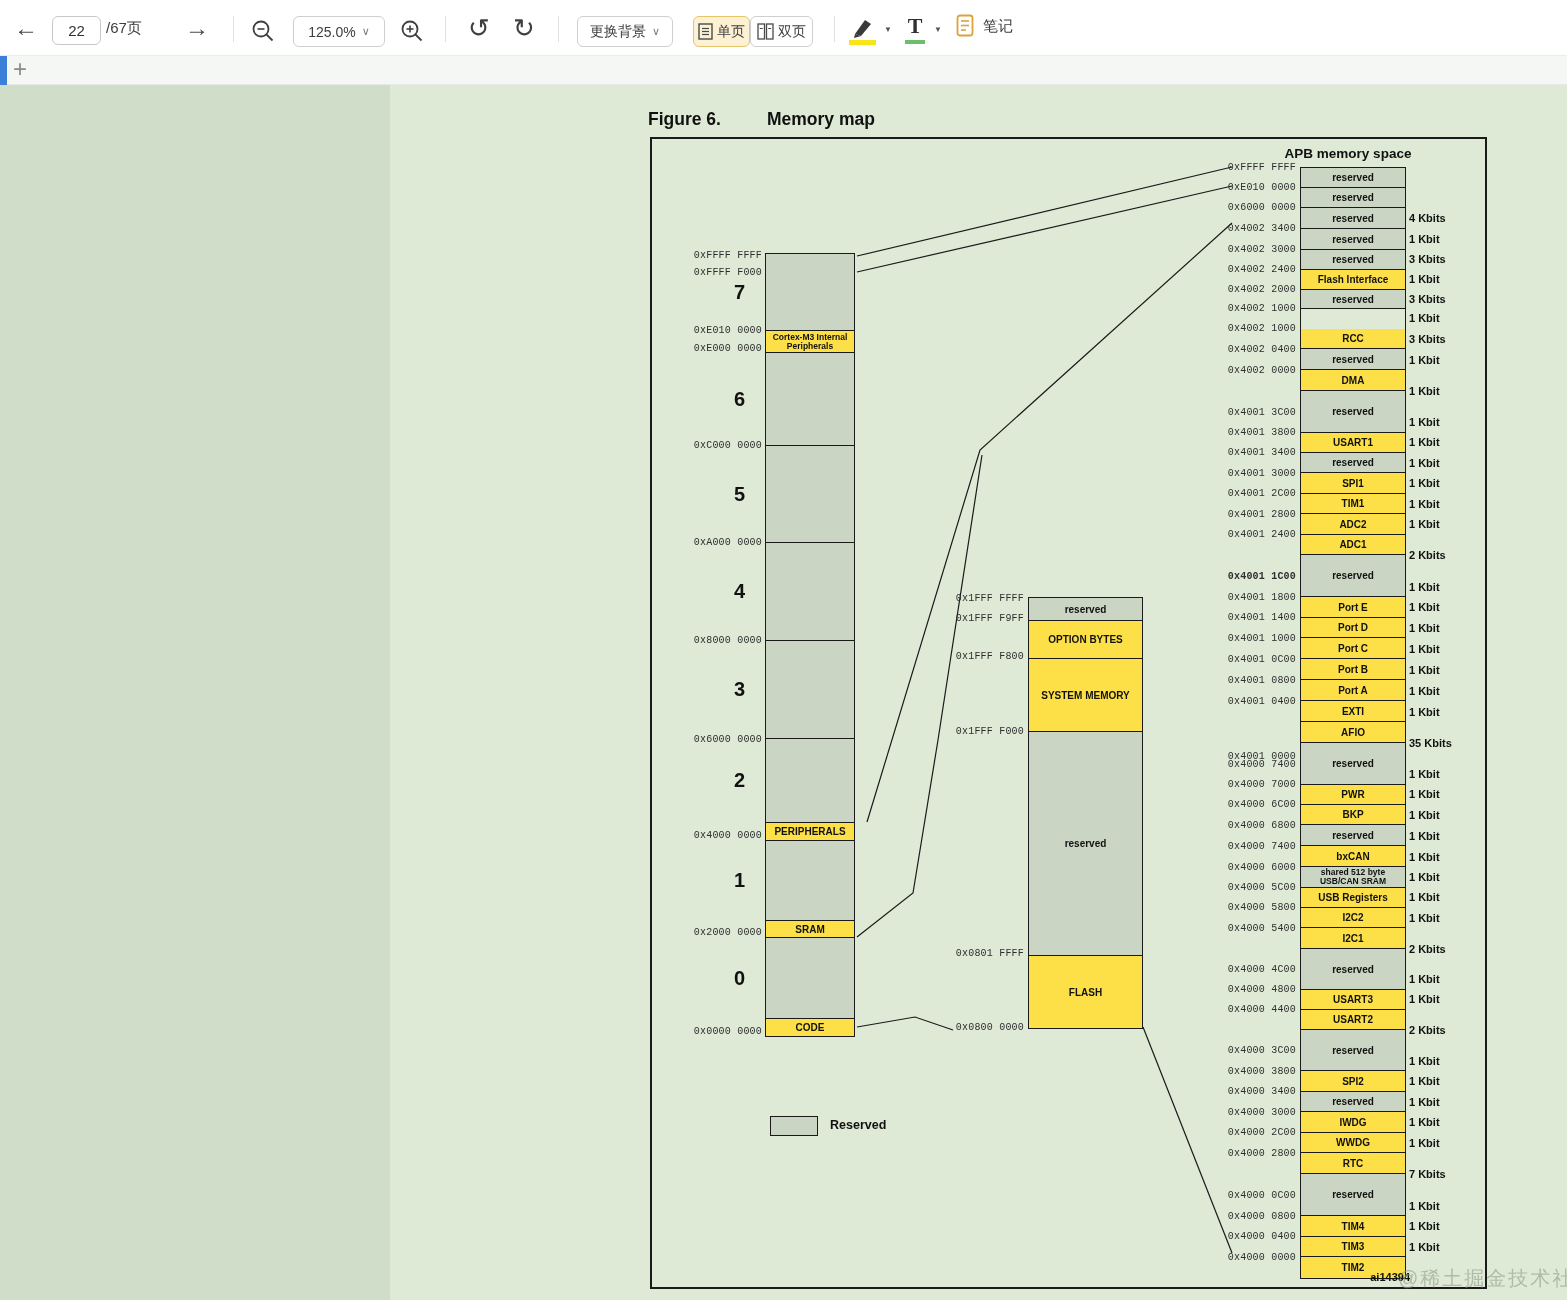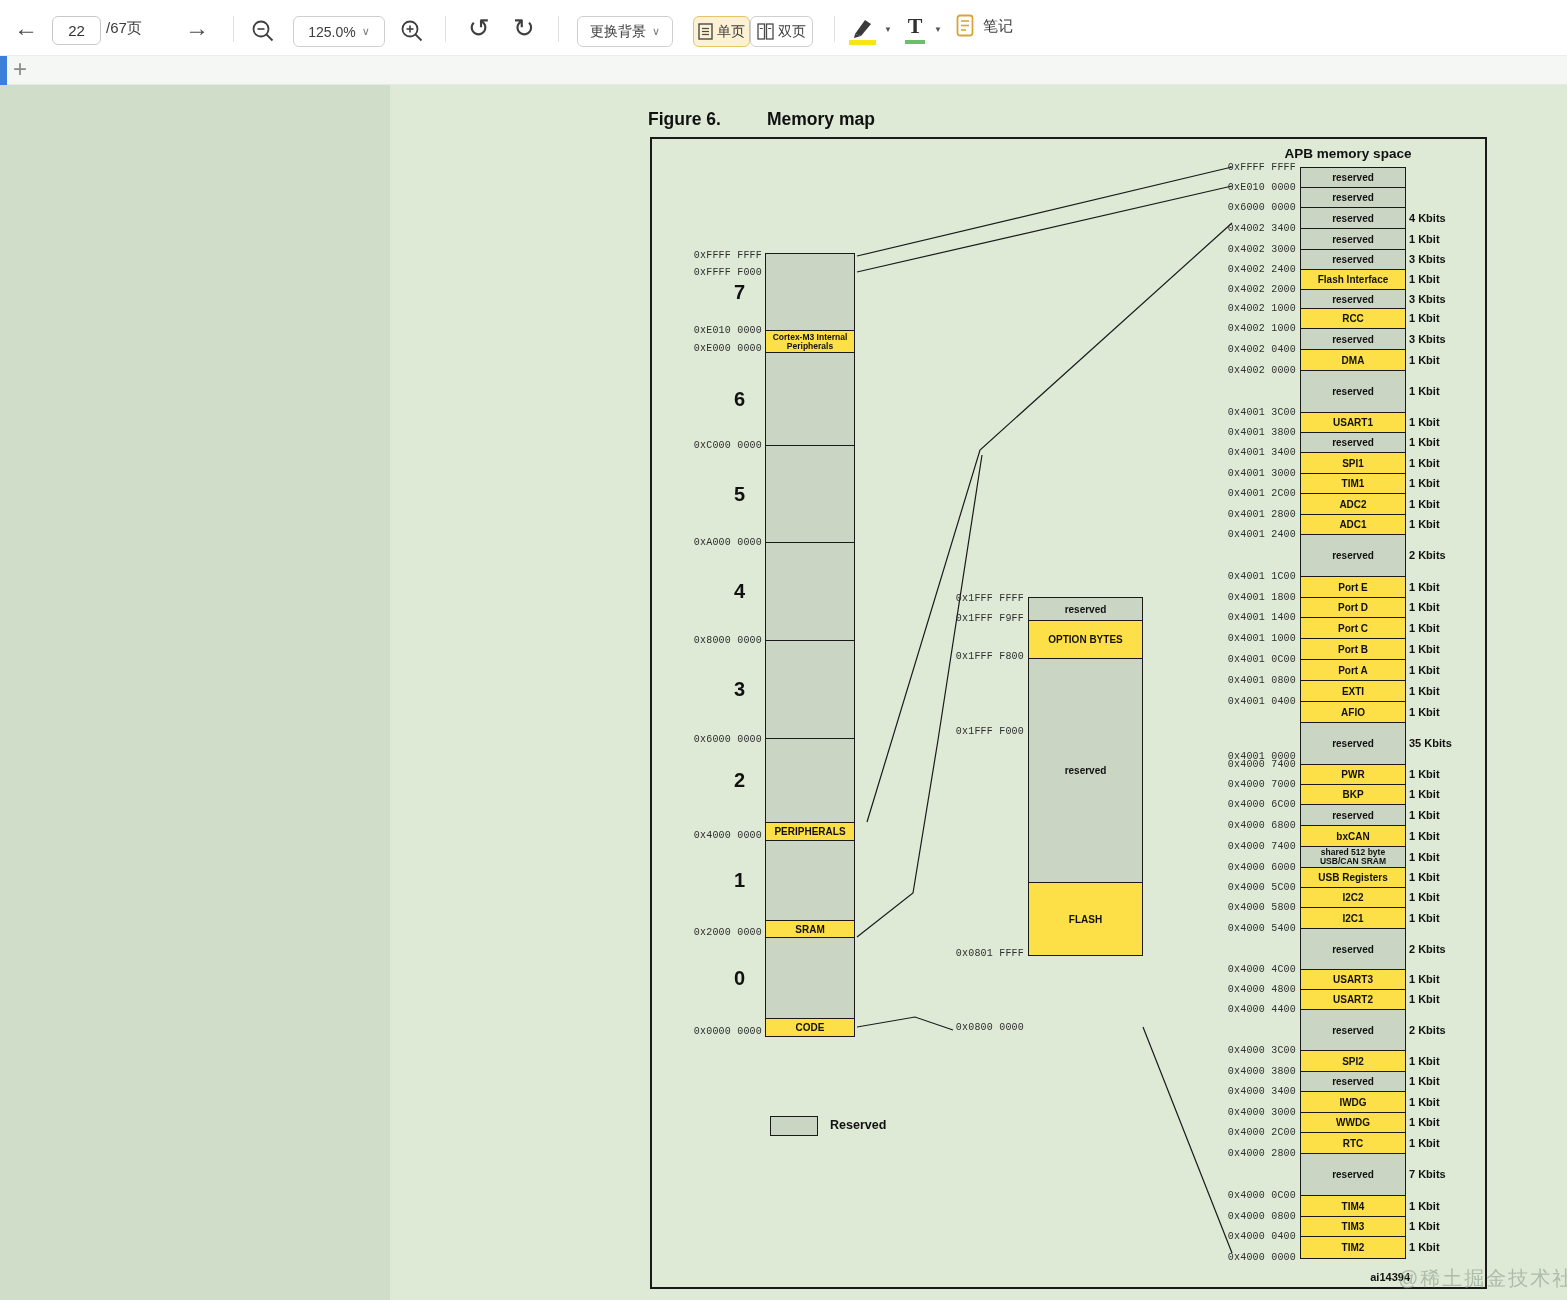--- a/index.html
+++ b/index.html
@@ -231,20 +231,23 @@
           <span>CODE</span>
         </div>
       </div>
     <div class="memcol" id="code-col">
         <div class="seg sh" style="height: 23px;">
           <span>reserved</span>
         </div>
         <div class="seg lt" style="height: 38px;">
           <span>OPTION BYTES</span>
         </div>
+        <div class="seg lt" style="height: 73px;">
+          <span>SYSTEM MEMORY</span>
+        </div>
         <div class="seg sh" style="height: 224px;">
           <span>reserved</span>
         </div>
         <div class="seg lt" style="height: 72px;">
           <span>FLASH</span>
         </div>
       </div>
     <div class="memcol" id="apb-col">
         <div class="seg sh" style="height: 20px;">
           <span>reserved</span>
@@ -260,21 +263,21 @@
         </div>
         <div class="seg sh" style="height: 20px;">
           <span>reserved</span>
         </div>
         <div class="seg lt" style="height: 20px;">
           <span>Flash Interface</span>
         </div>
         <div class="seg sh" style="height: 19px;">
           <span>reserved</span>
         </div>
-        <div class="seg lt" style="height: 20px;">
+        <div class="seg lt" style="height: 20px; margin-top: 20px;">
           <span>RCC</span>
         </div>
         <div class="seg sh" style="height: 21px;">
           <span>reserved</span>
         </div>
         <div class="seg lt" style="height: 21px;">
           <span>DMA</span>
         </div>
         <div class="seg sh" style="height: 42px;">
           <span>reserved</span>
@@ -441,21 +444,21 @@
         <div class="addr" style="left: 1186px; width: 110px; top: 452px;">0x4001 3400</div>
         <div class="sizelab" style="top: 462.5px;">1 Kbit</div>
         <div class="addr" style="left: 1186px; width: 110px; top: 473px;">0x4001 3000</div>
         <div class="sizelab" style="top: 483px;">1 Kbit</div>
         <div class="addr" style="left: 1186px; width: 110px; top: 493px;">0x4001 2C00</div>
         <div class="sizelab" style="top: 503.5px;">1 Kbit</div>
         <div class="addr" style="left: 1186px; width: 110px; top: 514px;">0x4001 2800</div>
         <div class="sizelab" style="top: 524px;">1 Kbit</div>
         <div class="addr" style="left: 1186px; width: 110px; top: 534px;">0x4001 2400</div>
         <div class="sizelab" style="top: 555px;">2 Kbits</div>
-        <div class="addr" style="left: 1186px; width: 110px; top: 576px;">0x4001 1C00</div>
+        <div class="addr" style="left: 1186px; width: 110px; top: 576px; font-weight: bold;">0x4001 1C00</div>
         <div class="sizelab" style="top: 586.5px;">1 Kbit</div>
         <div class="addr" style="left: 1186px; width: 110px; top: 597px;">0x4001 1800</div>
         <div class="sizelab" style="top: 607px;">1 Kbit</div>
         <div class="addr" style="left: 1186px; width: 110px; top: 617px;">0x4001 1400</div>
         <div class="sizelab" style="top: 627.5px;">1 Kbit</div>
         <div class="addr" style="left: 1186px; width: 110px; top: 638px;">0x4001 1000</div>
         <div class="sizelab" style="top: 648.5px;">1 Kbit</div>
         <div class="addr" style="left: 1186px; width: 110px; top: 659px;">0x4001 0C00</div>
         <div class="sizelab" style="top: 669.5px;">1 Kbit</div>
         <div class="addr" style="left: 1186px; width: 110px; top: 680px;">0x4001 0800</div>

